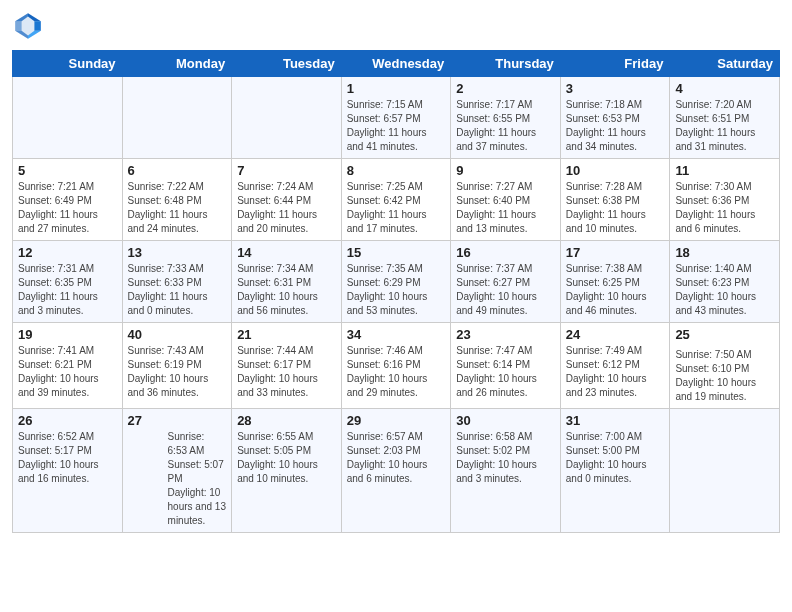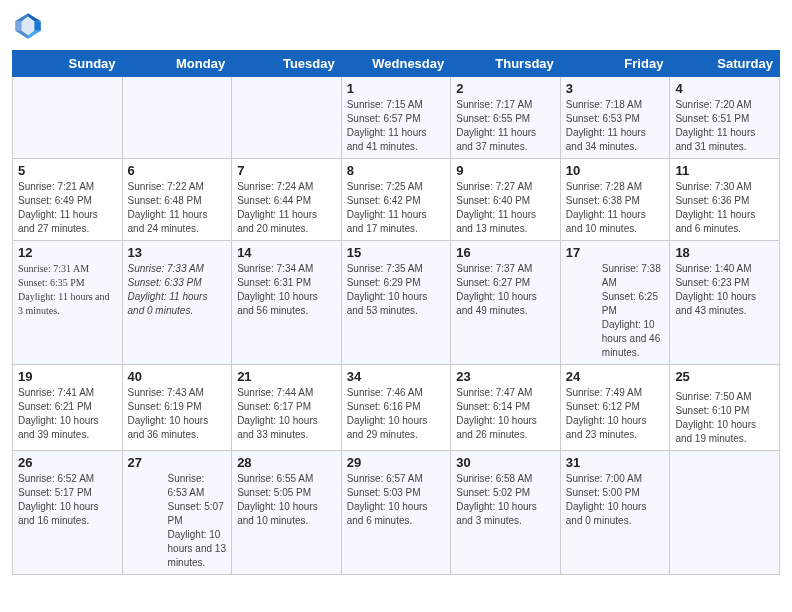--- a/index.html
+++ b/index.html
@@ -197,27 +197,27 @@
           <td>
             <span class="day-number">11</span>
             <div class="day-info" style="white-space: pre-line;">Sunrise: 7:30 AM
 Sunset: 6:36 PM
 Daylight: 11 hours and 6 minutes.</div>
           </td>
         </tr>
         <tr>
           <td>
             <span class="day-number">12</span>
-            <div class="day-info" style="white-space: pre-line; font-family: Liberation Serif, serif;">Sunrise: 7:31 AM
+            <div class="day-info" style="white-space: pre-line;">Sunrise: 7:31 AM
 Sunset: 6:35 PM
 Daylight: 11 hours and 3 minutes.</div>
           </td>
           <td>
             <span class="day-number">13</span>
-            <div class="day-info" style="white-space: pre-line; font-style: italic;">Sunrise: 7:33 AM
+            <div class="day-info" style="white-space: pre-line;">Sunrise: 7:33 AM
 Sunset: 6:33 PM
 Daylight: 11 hours and 0 minutes.</div>
           </td>
           <td>
             <span class="day-number">14</span>
             <div class="day-info" style="white-space: pre-line;">Sunrise: 7:34 AM
 Sunset: 6:31 PM
 Daylight: 10 hours and 56 minutes.</div>
           </td>
           <td>
@@ -227,21 +227,21 @@
 Daylight: 10 hours and 53 minutes.</div>
           </td>
           <td>
             <span class="day-number">16</span>
             <div class="day-info" style="white-space: pre-line;">Sunrise: 7:37 AM
 Sunset: 6:27 PM
 Daylight: 10 hours and 49 minutes.</div>
           </td>
           <td>
             <span class="day-number">17</span>
-            <div class="day-info" style="white-space: pre-line; margin-left: 36px;">Sunrise: 7:38 AM
+            <div class="day-info" style="white-space: pre-line;">Sunrise: 7:38 AM
 Sunset: 6:25 PM
 Daylight: 10 hours and 46 minutes.</div>
           </td>
           <td>
             <span class="day-number">18</span>
             <div class="day-info" style="white-space: pre-line;">Sunrise: 1:40 AM
 Sunset: 6:23 PM
 Daylight: 10 hours and 43 minutes.</div>
           </td>
         </tr>
@@ -304,21 +304,21 @@
           </td>
           <td>
             <span class="day-number">28</span>
             <div class="day-info" style="white-space: pre-line;">Sunrise: 6:55 AM
 Sunset: 5:05 PM
 Daylight: 10 hours and 10 minutes.</div>
           </td>
           <td>
             <span class="day-number">29</span>
             <div class="day-info" style="white-space: pre-line;">Sunrise: 6:57 AM
-Sunset: 5:03 PM
+Sunset: 2:03 PM
 Daylight: 10 hours and 6 minutes.</div>
           </td>
           <td>
             <span class="day-number">30</span>
             <div class="day-info" style="white-space: pre-line;">Sunrise: 6:58 AM
 Sunset: 5:02 PM
 Daylight: 10 hours and 3 minutes.</div>
           </td>
           <td>
             <span class="day-number">31</span>

